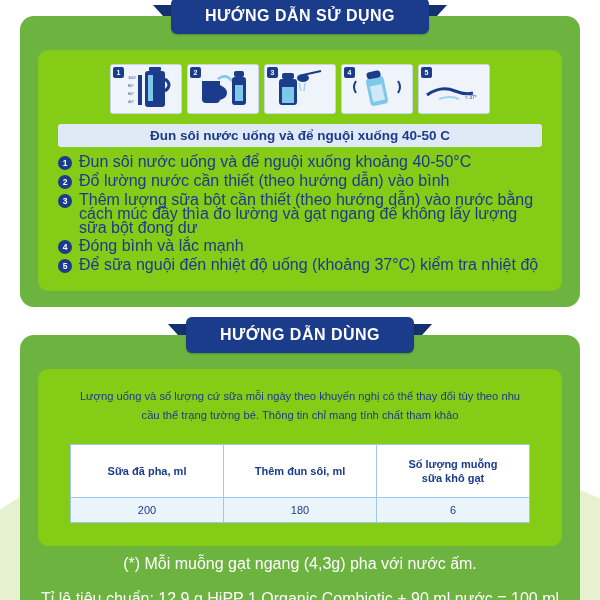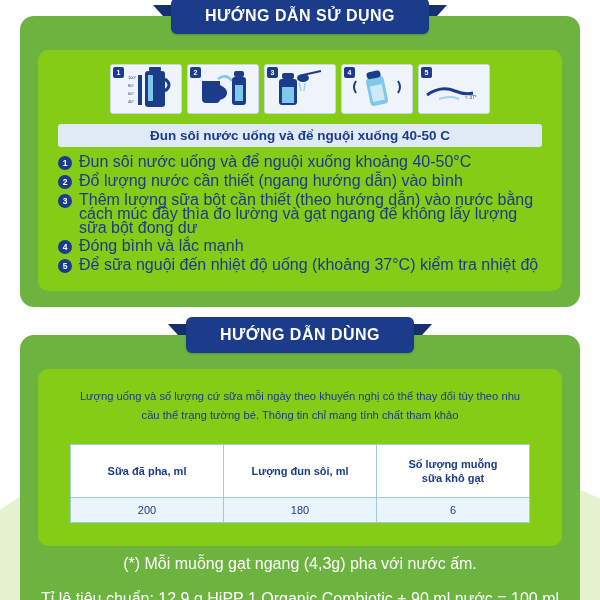--- a/index.html
+++ b/index.html
@@ -320,21 +320,21 @@
 
       <div class="headline">Đun sôi nước uống và để nguội xuống 40-50 C</div>
 
       <ul class="num-list">
         <li class="num-item">
           <span class="num-badge">1</span>
           <span class="num-text">Đun sôi nước uống và để nguội xuống khoảng 40-50°C</span>
         </li>
         <li class="num-item">
           <span class="num-badge">2</span>
-          <span class="num-text">Đổ lượng nước cần thiết (ngang hướng dẫn) vào bình</span>
+          <span class="num-text">Đổ lường nước cần thiết (theo hướng dẫn) vào bình</span>
         </li>
         <li class="num-item">
           <span class="num-badge">3</span>
           <span class="num-text">Thêm lượng sữa bột cần thiết (theo hướng dẫn) vào nước bằng cách múc đầy thìa đo lường và gạt ngang để không lấy lượng sữa bột đong dư</span>
         </li>
         <li class="num-item">
           <span class="num-badge">4</span>
           <span class="num-text">Đóng bình và lắc mạnh</span>
         </li>
         <li class="num-item">
@@ -351,21 +351,21 @@
       <div class="ribbon">HƯỚNG DẪN DÙNG</div>
     </div>
 
     <div class="panel-inner">
       <div class="intro-text">Lượng uống và số lượng cứ sữa mỗi ngày theo khuyến nghị có thể thay đổi tùy theo nhu cầu thể trạng tường bé. Thông tin chỉ mang tính chất tham khảo</div>
 
       <table class="dose">
         <thead>
           <tr>
             <th>Sữa đã pha, ml</th>
-            <th>Lượng đun sôi, ml</th>
+            <th>Thêm đun sôi, ml</th>
             <th>
               <span>Số lượng muỗng</span><br>
               <span>sữa khô gạt</span>
             </th>
           </tr>
         </thead>
         <tbody>
           <tr>
             <td>200</td>
             <td>180</td>

